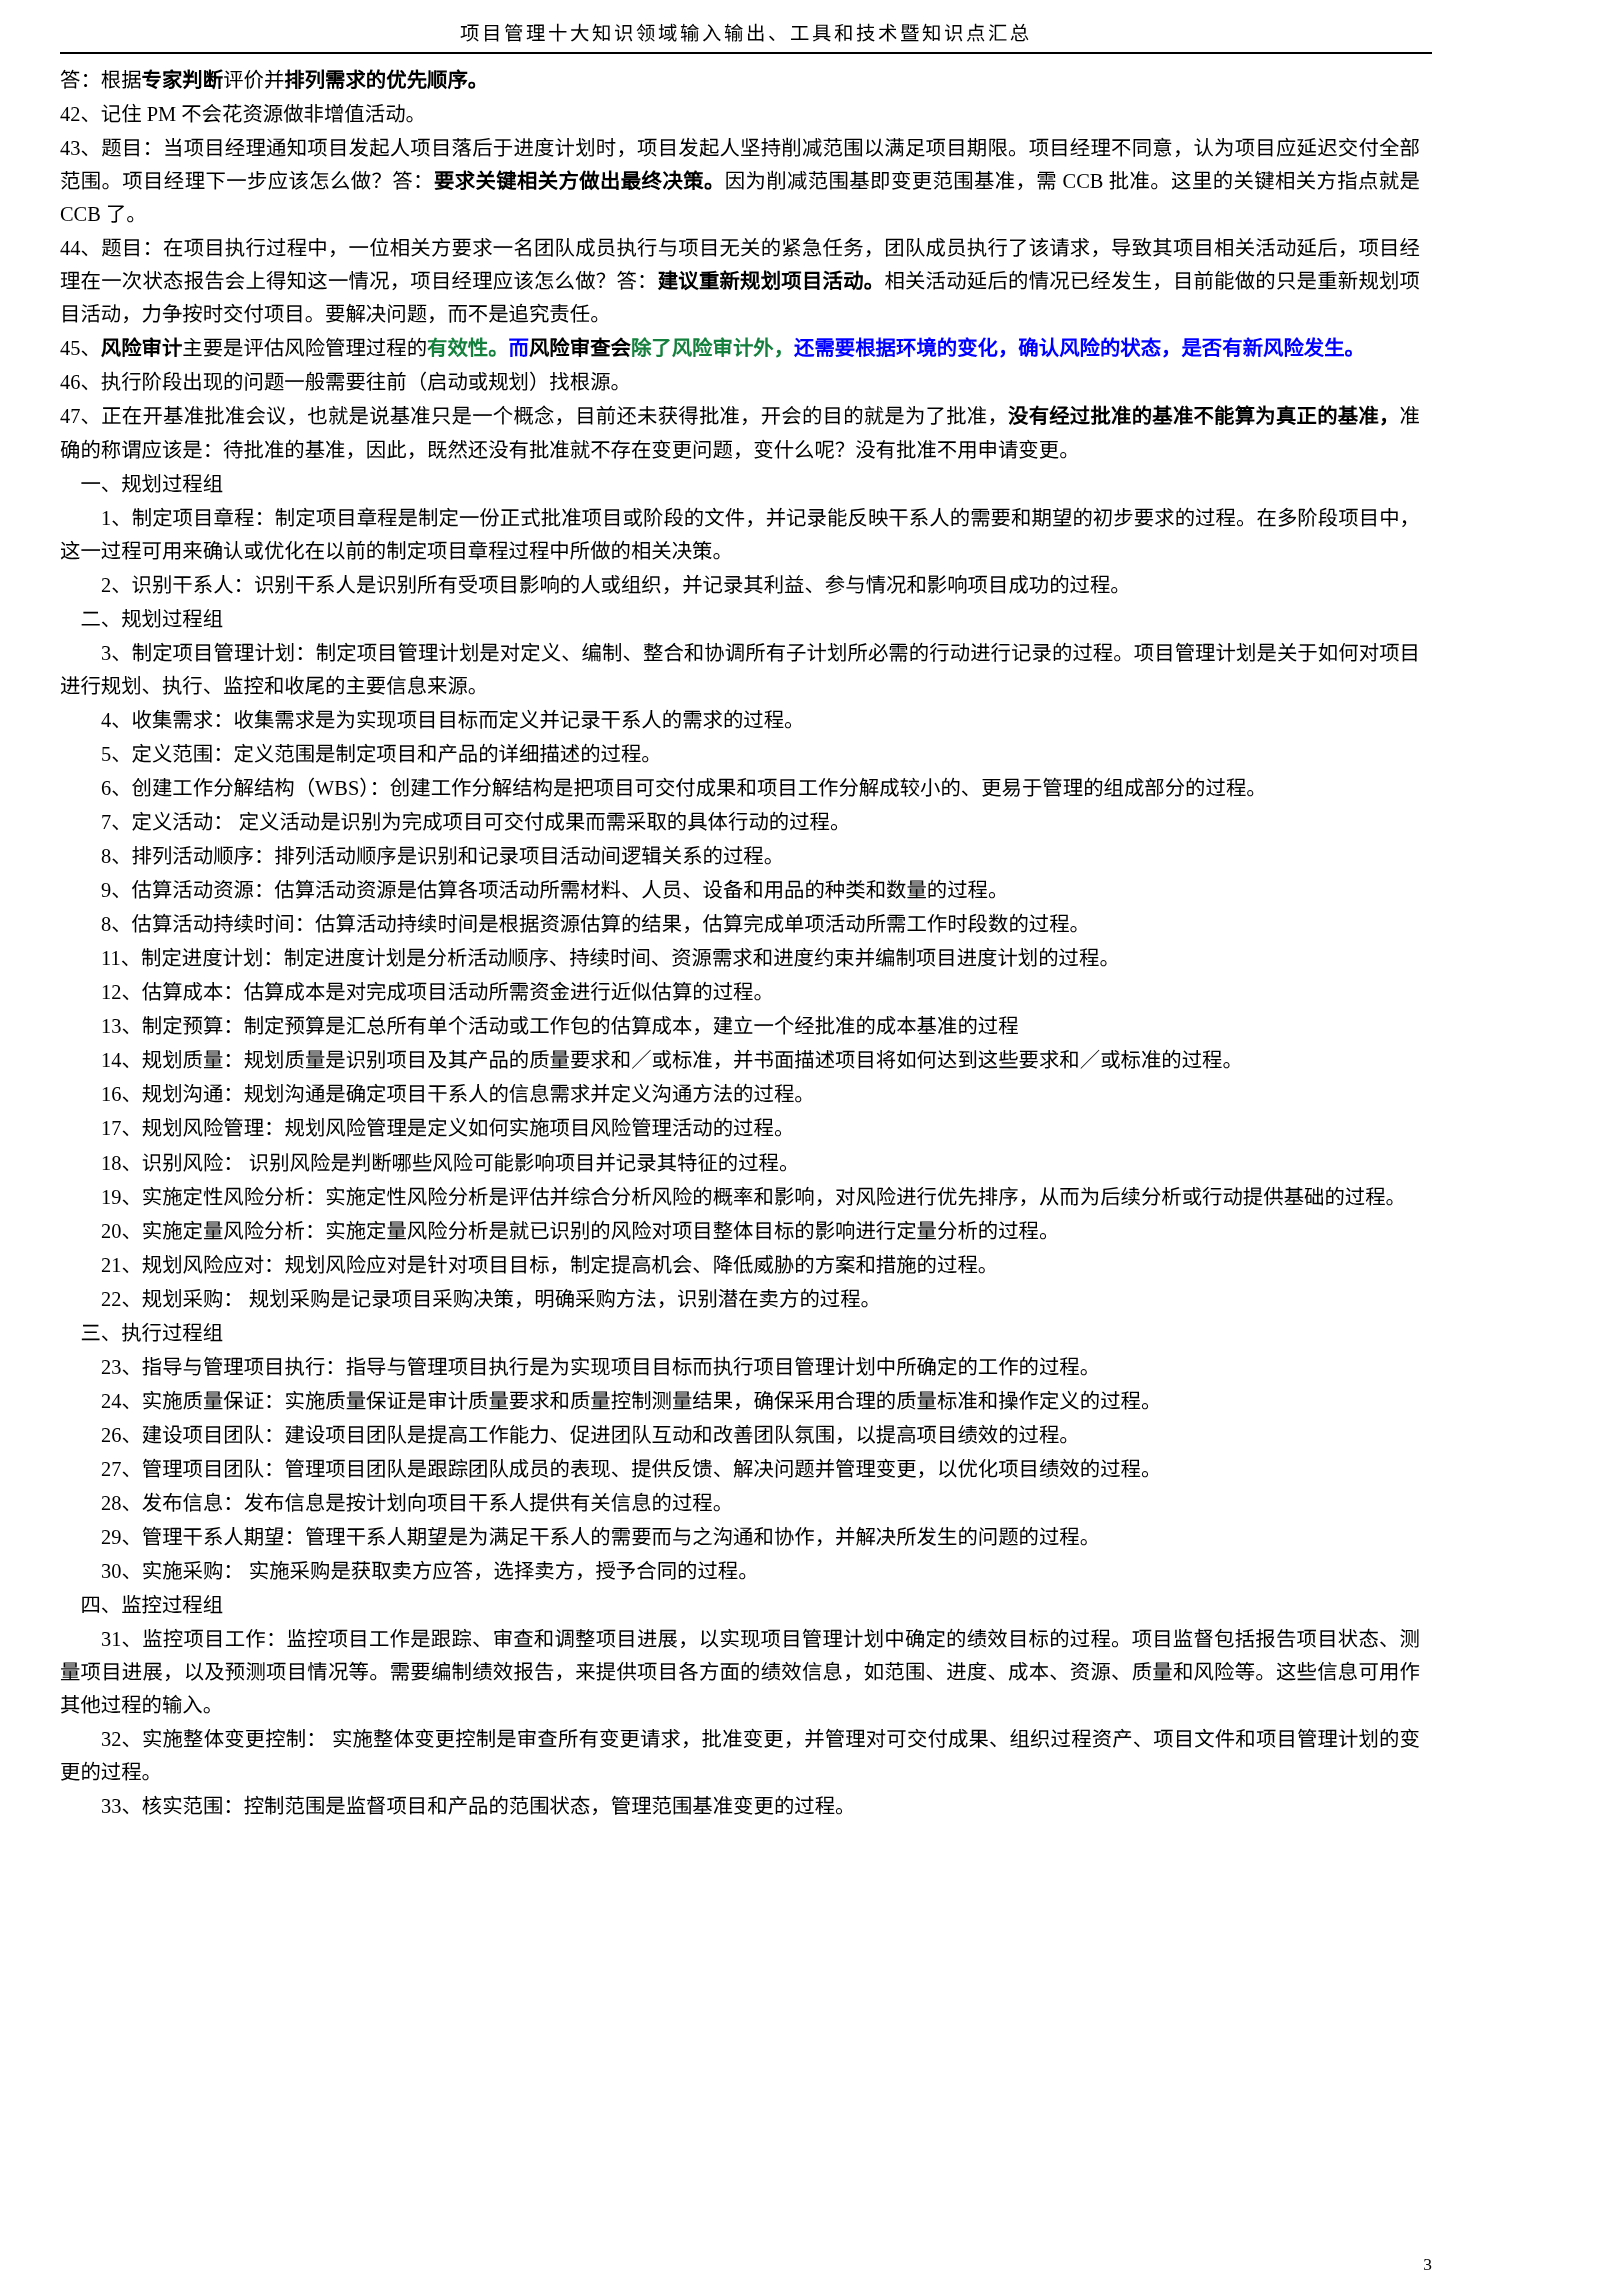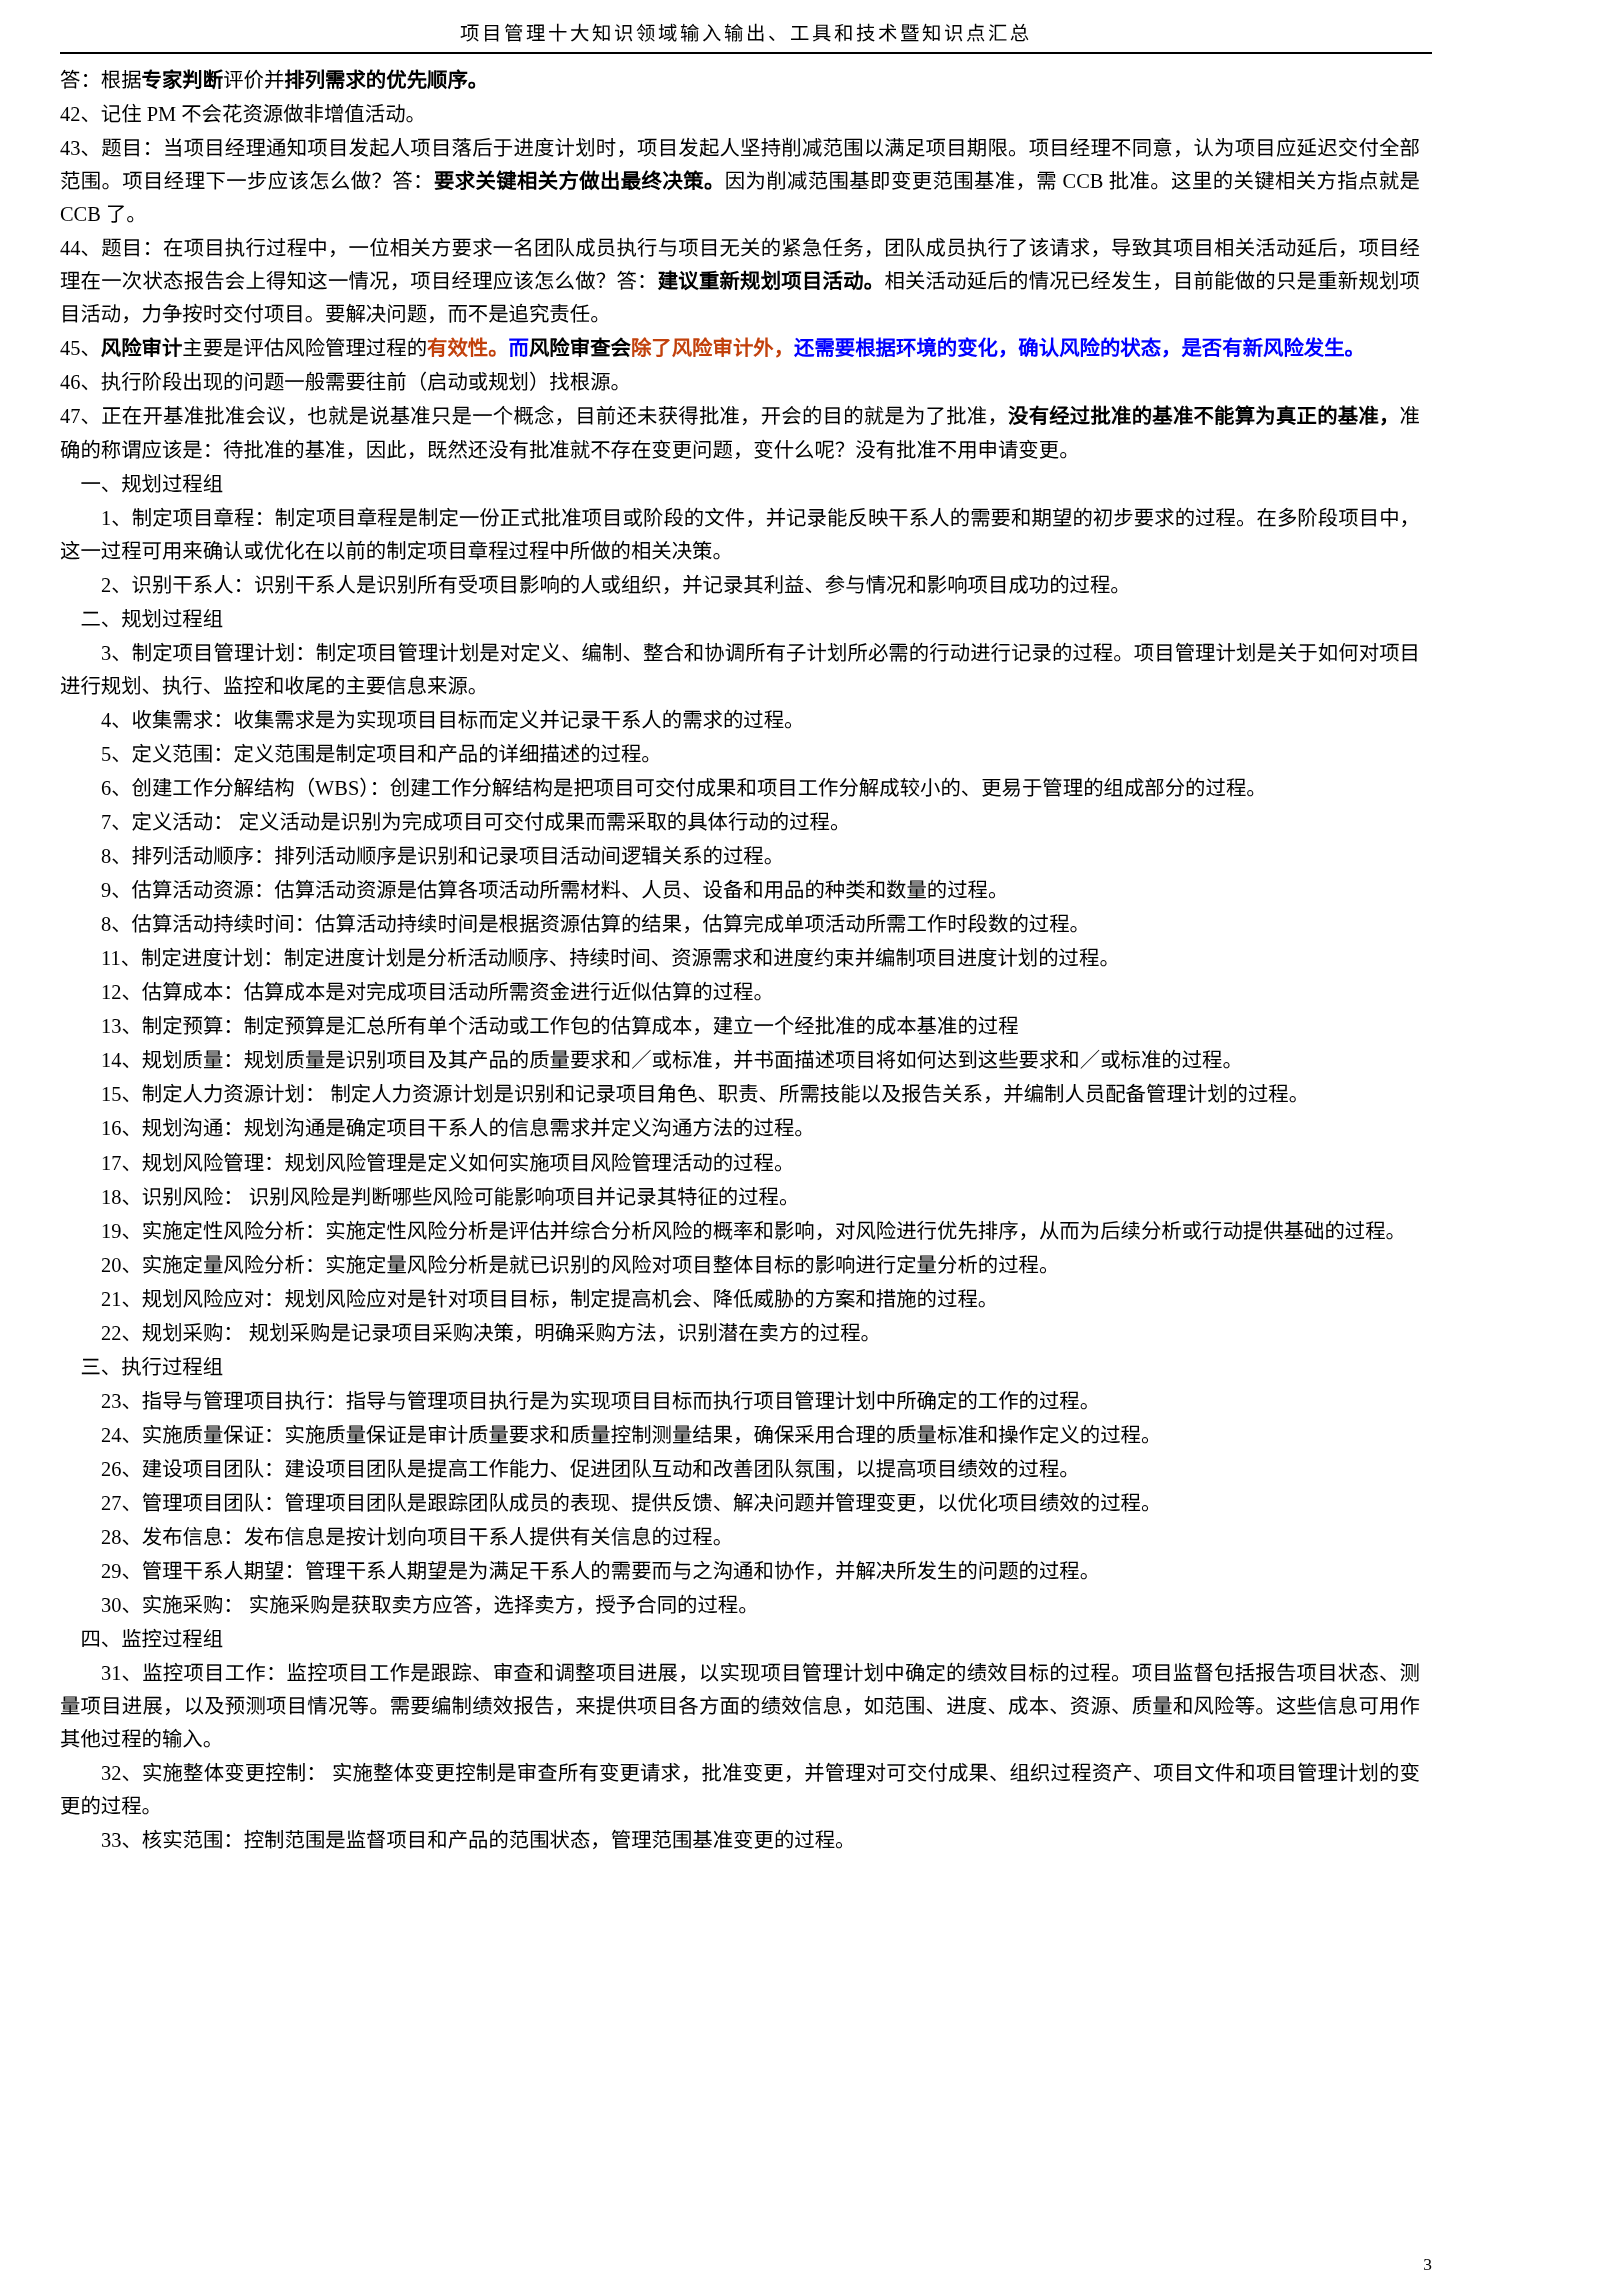--- a/index.html
+++ b/index.html
@@ -51,21 +51,21 @@
   }
   .para.indent {
     text-indent: 41px;
   }
   .para.group {
     text-indent: 20.4px;
   }
   b, .b {
     font-weight: bold;
   }
-  .red   { color: #c2410c; font-weight: bold; }
+  .red   { color: #15803d; font-weight: bold; }
   .blue  { color: #0000ff; font-weight: bold; }
   
   .page-number {
     position: absolute;
     right: 60px;
     bottom: 21.5px;
     font-size: 17.4px;
     line-height: 1;
   }
 </style>
@@ -103,21 +103,20 @@
     <p class="para indent">5、定义范围：定义范围是制定项目和产品的详细描述的过程。</p>
     <p class="para indent">6、创建工作分解结构（WBS）：创建工作分解结构是把项目可交付成果和项目工作分解成较小的、更易于管理的组成部分的过程。</p>
     <p class="para indent">7、定义活动： 定义活动是识别为完成项目可交付成果而需采取的具体行动的过程。</p>
     <p class="para indent">8、排列活动顺序：排列活动顺序是识别和记录项目活动间逻辑关系的过程。</p>
     <p class="para indent">9、估算活动资源：估算活动资源是估算各项活动所需材料、人员、设备和用品的种类和数量的过程。</p>
     <p class="para indent">8、估算活动持续时间：估算活动持续时间是根据资源估算的结果，估算完成单项活动所需工作时段数的过程。</p>
     <p class="para indent">11、制定进度计划：制定进度计划是分析活动顺序、持续时间、资源需求和进度约束并编制项目进度计划的过程。</p>
     <p class="para indent">12、估算成本：估算成本是对完成项目活动所需资金进行近似估算的过程。</p>
     <p class="para indent">13、制定预算：制定预算是汇总所有单个活动或工作包的估算成本，建立一个经批准的成本基准的过程</p>
     <p class="para indent">14、规划质量：规划质量是识别项目及其产品的质量要求和／或标准，并书面描述项目将如何达到这些要求和／或标准的过程。</p>
-    <p class="para indent">15、制定人力资源计划： 制定人力资源计划是识别和记录项目角色、职责、所需技能以及报告关系，并编制人员配备管理计划的过程。</p>
     <p class="para indent">16、规划沟通：规划沟通是确定项目干系人的信息需求并定义沟通方法的过程。</p>
     <p class="para indent">17、规划风险管理：规划风险管理是定义如何实施项目风险管理活动的过程。</p>
     <p class="para indent">18、识别风险： 识别风险是判断哪些风险可能影响项目并记录其特征的过程。</p>
     <p class="para indent">19、实施定性风险分析：实施定性风险分析是评估并综合分析风险的概率和影响，对风险进行优先排序，从而为后续分析或行动提供基础的过程。</p>
     <p class="para indent">20、实施定量风险分析：实施定量风险分析是就已识别的风险对项目整体目标的影响进行定量分析的过程。</p>
     <p class="para indent">21、规划风险应对：规划风险应对是针对项目目标，制定提高机会、降低威胁的方案和措施的过程。</p>
     <p class="para indent">22、规划采购： 规划采购是记录项目采购决策，明确采购方法，识别潜在卖方的过程。</p>
 
     <p class="para group">三、执行过程组</p>
     <p class="para indent">23、指导与管理项目执行：指导与管理项目执行是为实现项目目标而执行项目管理计划中所确定的工作的过程。</p>

